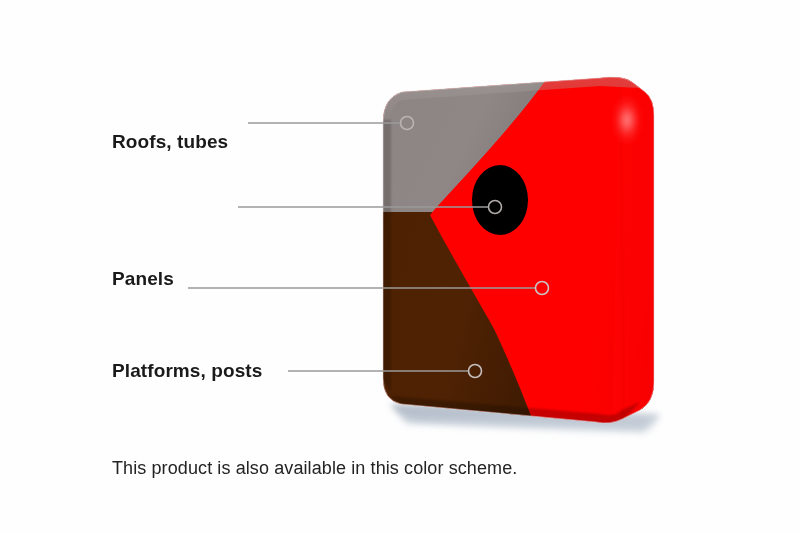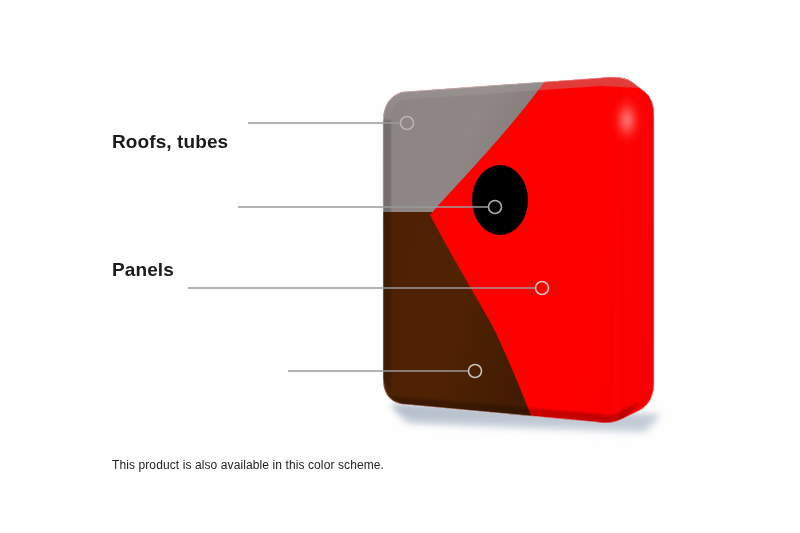--- a/index.html
+++ b/index.html
@@ -31,21 +31,21 @@
     letter-spacing: 0.1px;
     line-height: 1;
   }
 
   .caption {
     position: absolute;
     left: 112px;
     top: 458px;
     font-family: "Liberation Sans", sans-serif;
     font-weight: normal;
-    font-size: 12px;
+    font-size: 18px;
     color: #232323;
     white-space: nowrap;
     letter-spacing: 0.1px;
   }
 
   
   #art {
     position: absolute;
     left: 0;
     top: 0;
@@ -226,18 +226,19 @@
       <g>
         <line x1="288" y1="371" x2="468" y2="371" stroke="#9a9a9a" stroke-width="1.4"></line>
         <circle cx="475" cy="371" r="6.5" fill="none" stroke="#c6c0be" stroke-width="1.6"></circle>
       </g>
     </g>
   </svg>
 
   <div class="callout-label" style="left:112px; top:112px;margin-top:20px;">Roofs, tubes</div>
 
 
-  <div class="callout-label" style="left:112px; top:260px;">Panels</div>
-
+  <div class="callout-label" style="left:112px; top:269px;">Panels</div>
+
+  <div class="callout-label" style="left:112px; top:361px;">Platforms, posts</div>
 
   <div class="caption">This product is also available in this color scheme.</div>
 
 </div>
 
 </body></html>

